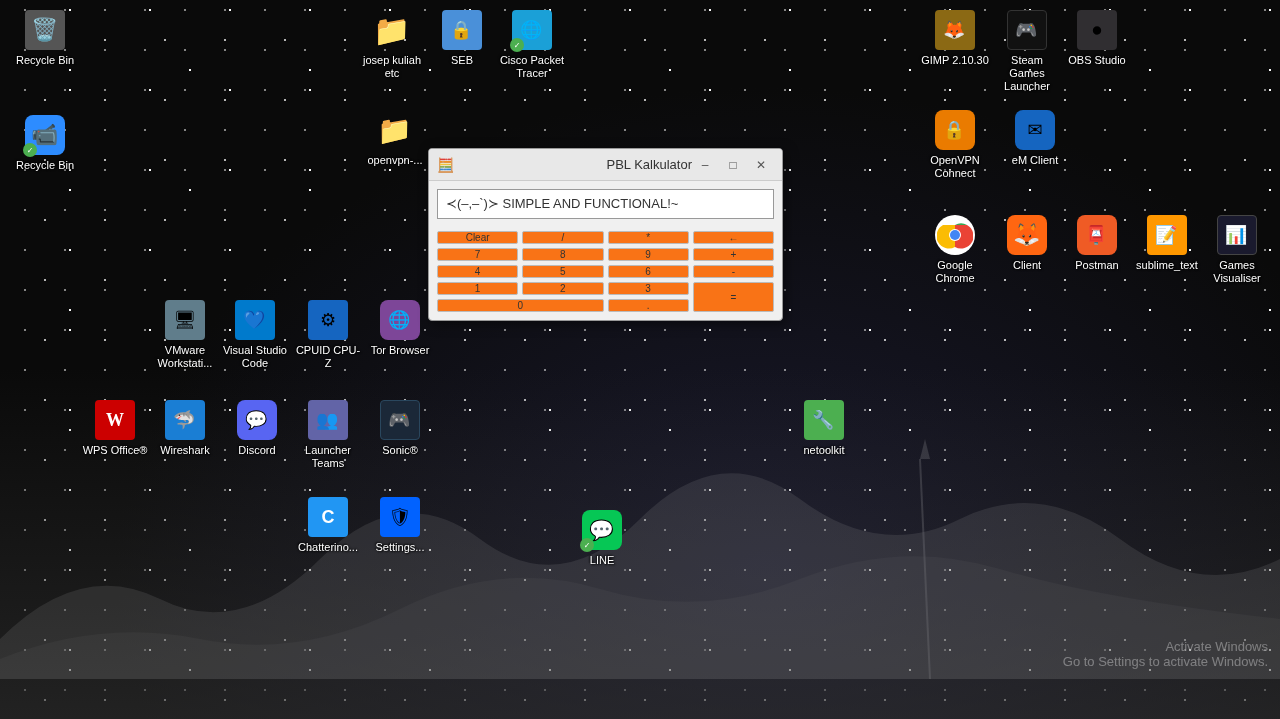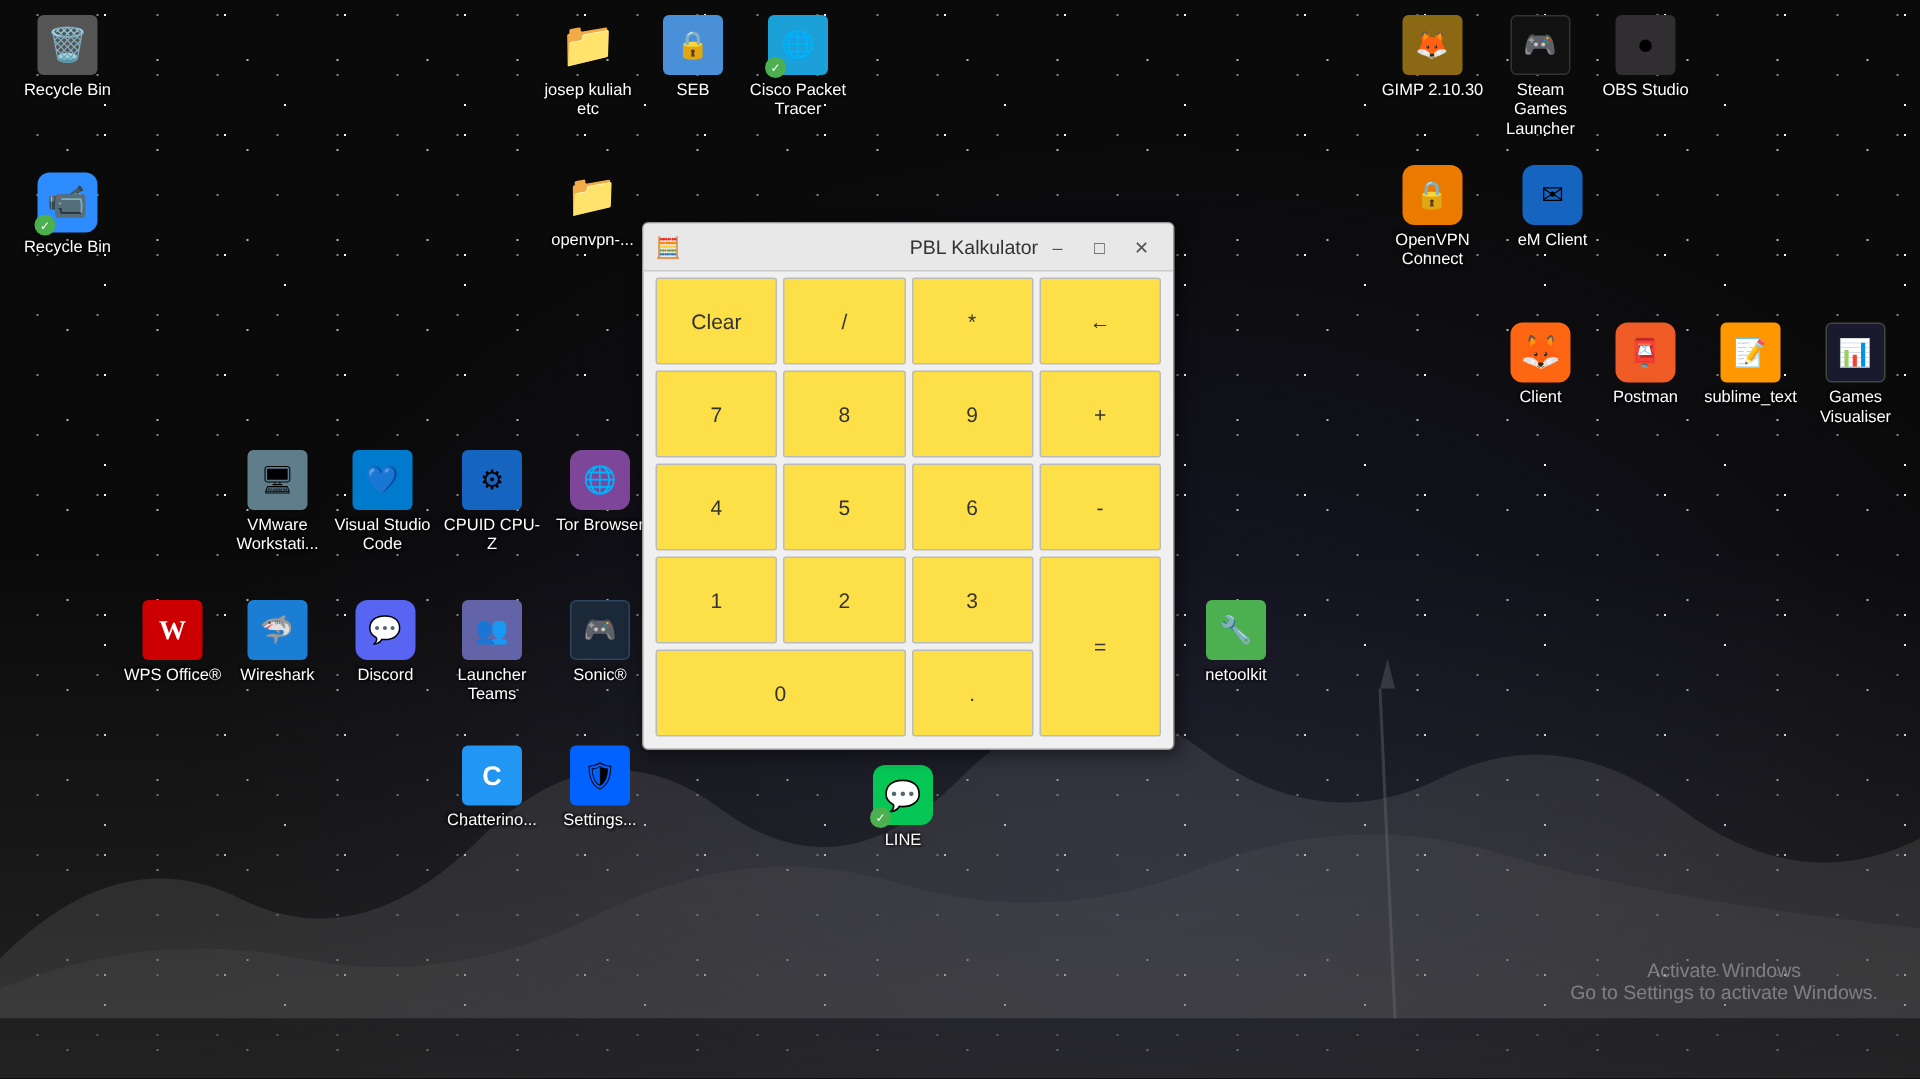--- a/index.html
+++ b/index.html
@@ -171,46 +171,46 @@
     }
 
     .calc-buttons {
       padding: 4px 8px 8px;
       display: grid;
       grid-template-columns: repeat(4, 1fr);
       gap: 4px;
     }
 
     .calc-btn {
-      background: #fde047;
+      background: #f97316;
       border: 1px solid #bbb;
-      padding: 20px 8px;
-      font-size: 14px;
+      padding: 0 8px;
+      font-size: 10px;
       cursor: pointer;
       text-align: center;
       border-radius: 2px;
       color: #333;
       transition: background 0.1s;
     }
 
     .calc-btn-wide {
       grid-column: span 2;
     }
     .calc-btn-tall {
       grid-row: span 2;
     }
 
     
     .activate-windows {
       position: absolute;
       bottom: 50px;
-      right: 28px;
+      right: 12px;
       color: rgba(255,255,255,0.35);
       font-size: 13px;
-      text-align: center;
+      text-align: right;
       pointer-events: none;
       z-index: 2;
     }
 
     
     .manga-bg {
       position: absolute;
       bottom: 40px;
       left: 0;
       right: 0;
@@ -305,20 +305,34 @@
     <div class="desktop-icon" style="right:290px; top:110px; position:absolute;">
       <div class="icon-img" style="background:#EA7B00; border-radius:8px; font-size:18px;">🔒</div>
       <span class="icon-label">OpenVPN Connect</span>
     </div>
 
     <div class="desktop-icon" style="right:210px; top:110px; position:absolute;">
       <div class="icon-img" style="background:#1565C0; border-radius:8px; font-size:18px;">✉</div>
       <span class="icon-label">eM Client</span>
     </div>
 
+    <div class="desktop-icon" style="right:290px; top:215px; position:absolute;">
+      <div class="icon-img" style="background:white; border-radius:50%; font-size:22px;">
+        <svg width="36" height="36" viewBox="0 0 36 36">
+          <circle cx="18" cy="18" r="18" fill="white"></circle>
+          <circle cx="18" cy="18" r="10" fill="#4285F4"></circle>
+          <path d="M18 8 L30 8 A12 12 0 0 1 18 30 Z" fill="#EA4335"></path>
+          <path d="M18 8 L6 8 A12 12 0 0 0 18 30 Z" fill="#FBBC04"></path>
+          <path d="M6 8 L18 8 A12 12 0 0 1 30 8 Z" fill="#34A853"></path>
+          <circle cx="18" cy="18" r="6" fill="white"></circle>
+          <circle cx="18" cy="18" r="5" fill="#4285F4"></circle>
+        </svg>
+      </div>
+      <span class="icon-label">Google Chrome</span>
+    </div>
 
     <div class="desktop-icon" style="right:218px; top:215px; position:absolute;">
       <div class="icon-img" style="background:#FF6611; border-radius:8px; font-size:22px;">🦊</div>
       <span class="icon-label">Client</span>
     </div>
 
     <div class="desktop-icon" style="right:148px; top:215px; position:absolute;">
       <div class="icon-img" style="background:#EF5B25; border-radius:8px; font-size:18px;">📮</div>
       <span class="icon-label">Postman</span>
     </div>
@@ -399,20 +413,21 @@
     <div class="calc-titlebar">
       <span class="calc-titlebar-icon">🧮</span>
       <span class="calc-titlebar-title">PBL Kalkulator</span>
       <div class="calc-titlebar-buttons">
         <button class="titlebar-btn">–</button>
         <button class="titlebar-btn">□</button>
         <button class="titlebar-btn close">✕</button>
       </div>
     </div>
 
+    <div class="calc-display">≺(–,–`)≻ SIMPLE AND FUNCTIONAL!~</div>
 
     <div class="calc-buttons">
 
       <button class="calc-btn">Clear</button>
       <button class="calc-btn">/</button>
       <button class="calc-btn">*</button>
       <button class="calc-btn">←</button>
 
       <button class="calc-btn">7</button>
       <button class="calc-btn">8</button>

